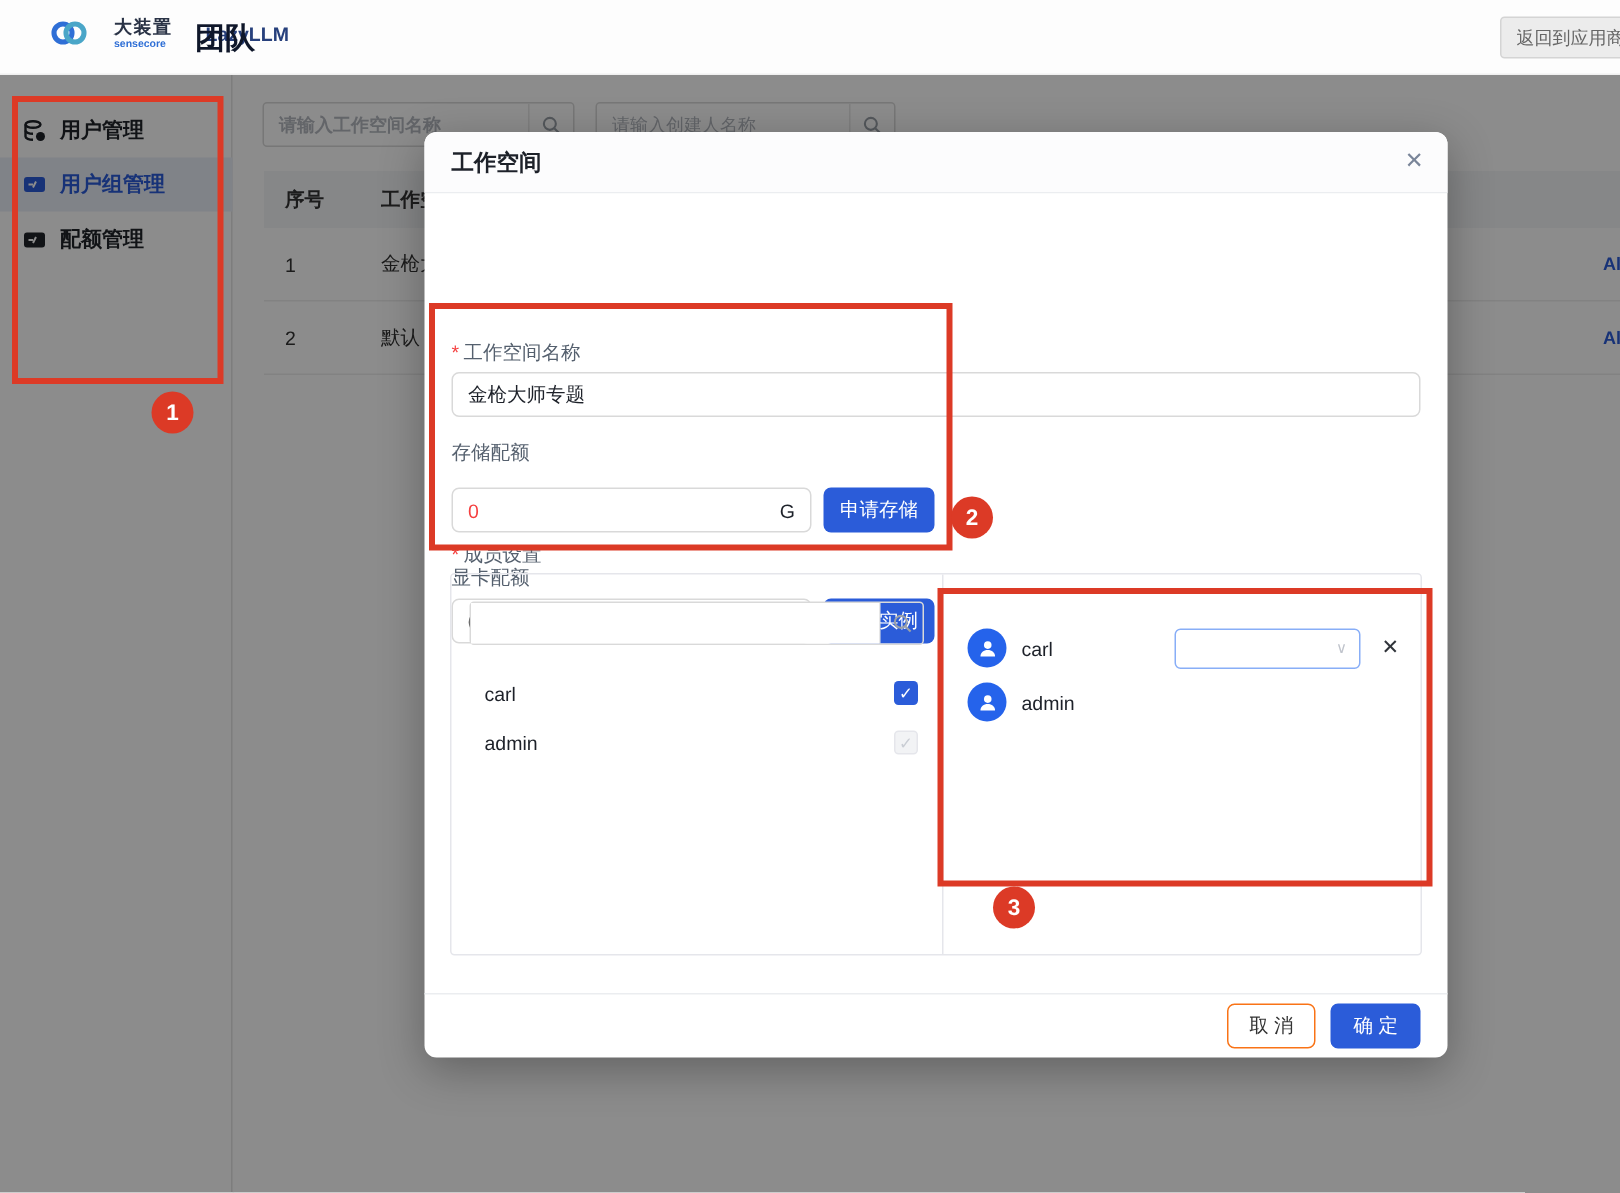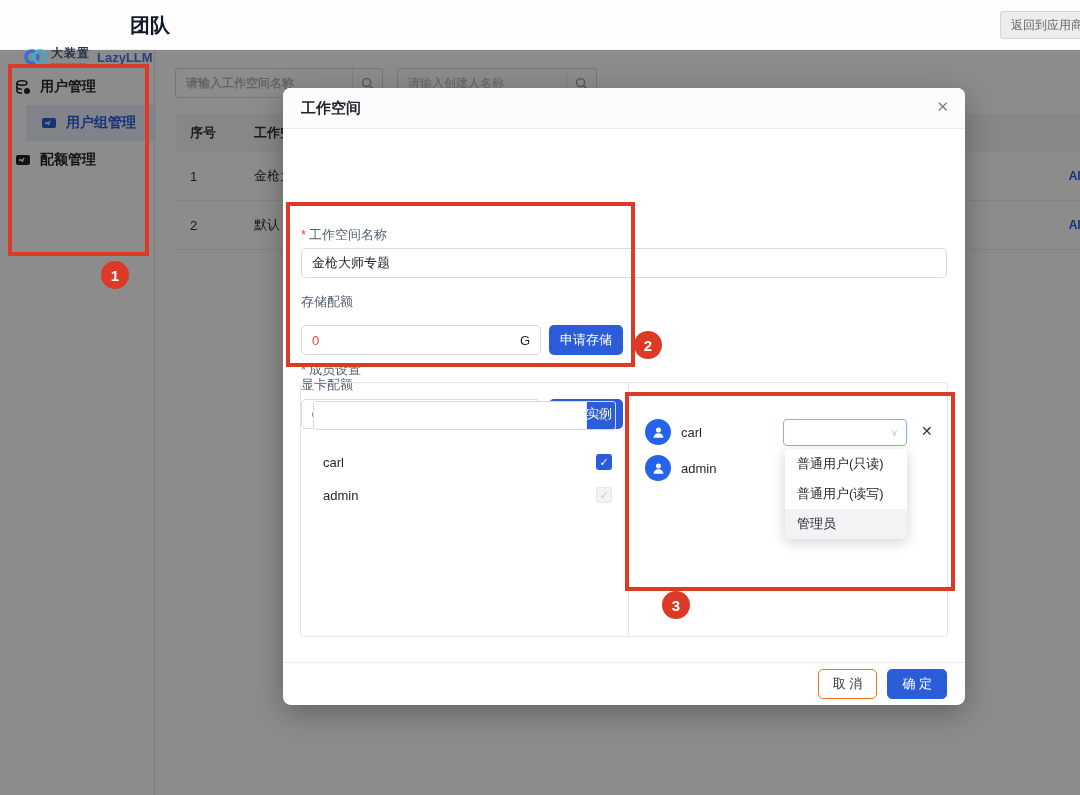--- a/index.html
+++ b/index.html
@@ -2,21 +2,21 @@
 <html><head>
 <meta charset="utf-8">
 <style>
   * { margin:0; padding:0; box-sizing:border-box; }
   html,body { width:1080px; height:795px; }
   body { font-family:"Liberation Sans","DejaVu Sans",sans-serif; background:#fff; }
   .screen { position:relative; width:1080px; height:795px; overflow:hidden; background:#fff; }
 
   
   .topbar { position:absolute; left:0; top:0; width:1080px; height:50px; background:#fdfdfd; border-bottom:1px solid #f0f0f0; z-index:15; }
-  .brand { position:absolute; left:24px; top:10px; display:flex; align-items:center; gap:3px;margin-top:35px; }
+  .brand { position:absolute; left:34px; top:10px; display:flex; align-items:center; gap:18px; }
   .brand-icon { width:24px; height:24px; }
   .brand-main-wrap { display:flex; flex-direction:column; line-height:1; }
   .brand-main { font-size:12px; font-weight:bold; color:#2a3346; letter-spacing:1px; }
   .brand-sub { font-size:7px; color:#2f6fd6; font-weight:bold; margin-top:2px; }
   .brand-product { font-size:13px; font-weight:bold; color:#27407c; margin-left:4px; }
   .page-title { position:absolute; left:130px; top:12px; font-size:20px; font-weight:bold; color:#0f172a; }
   .back-btn { position:absolute; left:1000px; top:11px; height:28px; width:110px; background:#ececec; border:1px solid #d4d4d4; border-radius:3px; font-size:12px; color:#666; line-height:26px; padding-left:10px; white-space:nowrap; overflow:hidden; }
 
   
   .sidebar { position:absolute; left:0; top:50px; width:155px; height:745px; background:#fff; border-right:1px solid #e4e4e4; }
@@ -104,21 +104,21 @@
   <div class="sidebar">
     <div class="side-item" style="top:19px;">
       <svg class="side-ico" viewBox="0 0 16 16">
         <ellipse cx="7" cy="4" rx="5" ry="2.2" fill="none" stroke="#1f2329" stroke-width="1.6"></ellipse>
         <path d="M2 4v4c0 1.2 2.2 2.2 5 2.2" fill="none" stroke="#1f2329" stroke-width="1.6"></path>
         <path d="M2 8v4c0 1.2 2.2 2.2 5 2.2" fill="none" stroke="#1f2329" stroke-width="1.6"></path>
         <circle cx="12" cy="12" r="3" fill="#1f2329"></circle>
       </svg>
       <span>用户管理</span>
     </div>
-    <div class="side-item active" style="top:55px;margin-left:26px;">
+    <div class="side-item active" style="top:55px;">
       <svg class="side-ico" viewBox="0 0 16 16">
         <rect x="1" y="3" width="14" height="10" rx="2" fill="#2b5cd9"></rect>
         <path d="M4 8h3M9 6l-2 4" stroke="#fff" stroke-width="1.3" fill="none"></path>
       </svg>
       <span>用户组管理</span>
     </div>
     <div class="side-item" style="top:92px;">
       <svg class="side-ico" viewBox="0 0 16 16">
         <rect x="1" y="3" width="14" height="10" rx="2" fill="#1f2329"></rect>
         <path d="M4 8h3M9 6l-2 4" stroke="#fff" stroke-width="1.3" fill="none"></path>
@@ -229,25 +229,20 @@
                 <circle cx="8" cy="5.4" r="2.7" fill="#fff"></circle>
                 <path d="M2.8 13.5c0-2.9 2.3-4.6 5.2-4.6s5.2 1.7 5.2 4.6z" fill="#fff"></path>
               </svg>
           </span>
           <span>admin</span>
         </div>
         <div class="role-select">
           <span class="chev">∨</span>
         </div>
         <span class="sel-remove">✕</span>
-        <div class="role-menu">
-          <div class="role-opt">普通用户(只读)</div>
-          <div class="role-opt">普通用户(读写)</div>
-          <div class="role-opt hover">管理员</div>
-        </div>
       </div>
     </div>
 
     <div class="m-footer">
       <button class="btn ghost">取 消</button>
       <button class="btn primary">确 定</button>
     </div>
   </div>
 
   <div class="ann-box" style="left:8px; top:64px; width:141px; height:192px;"></div>

